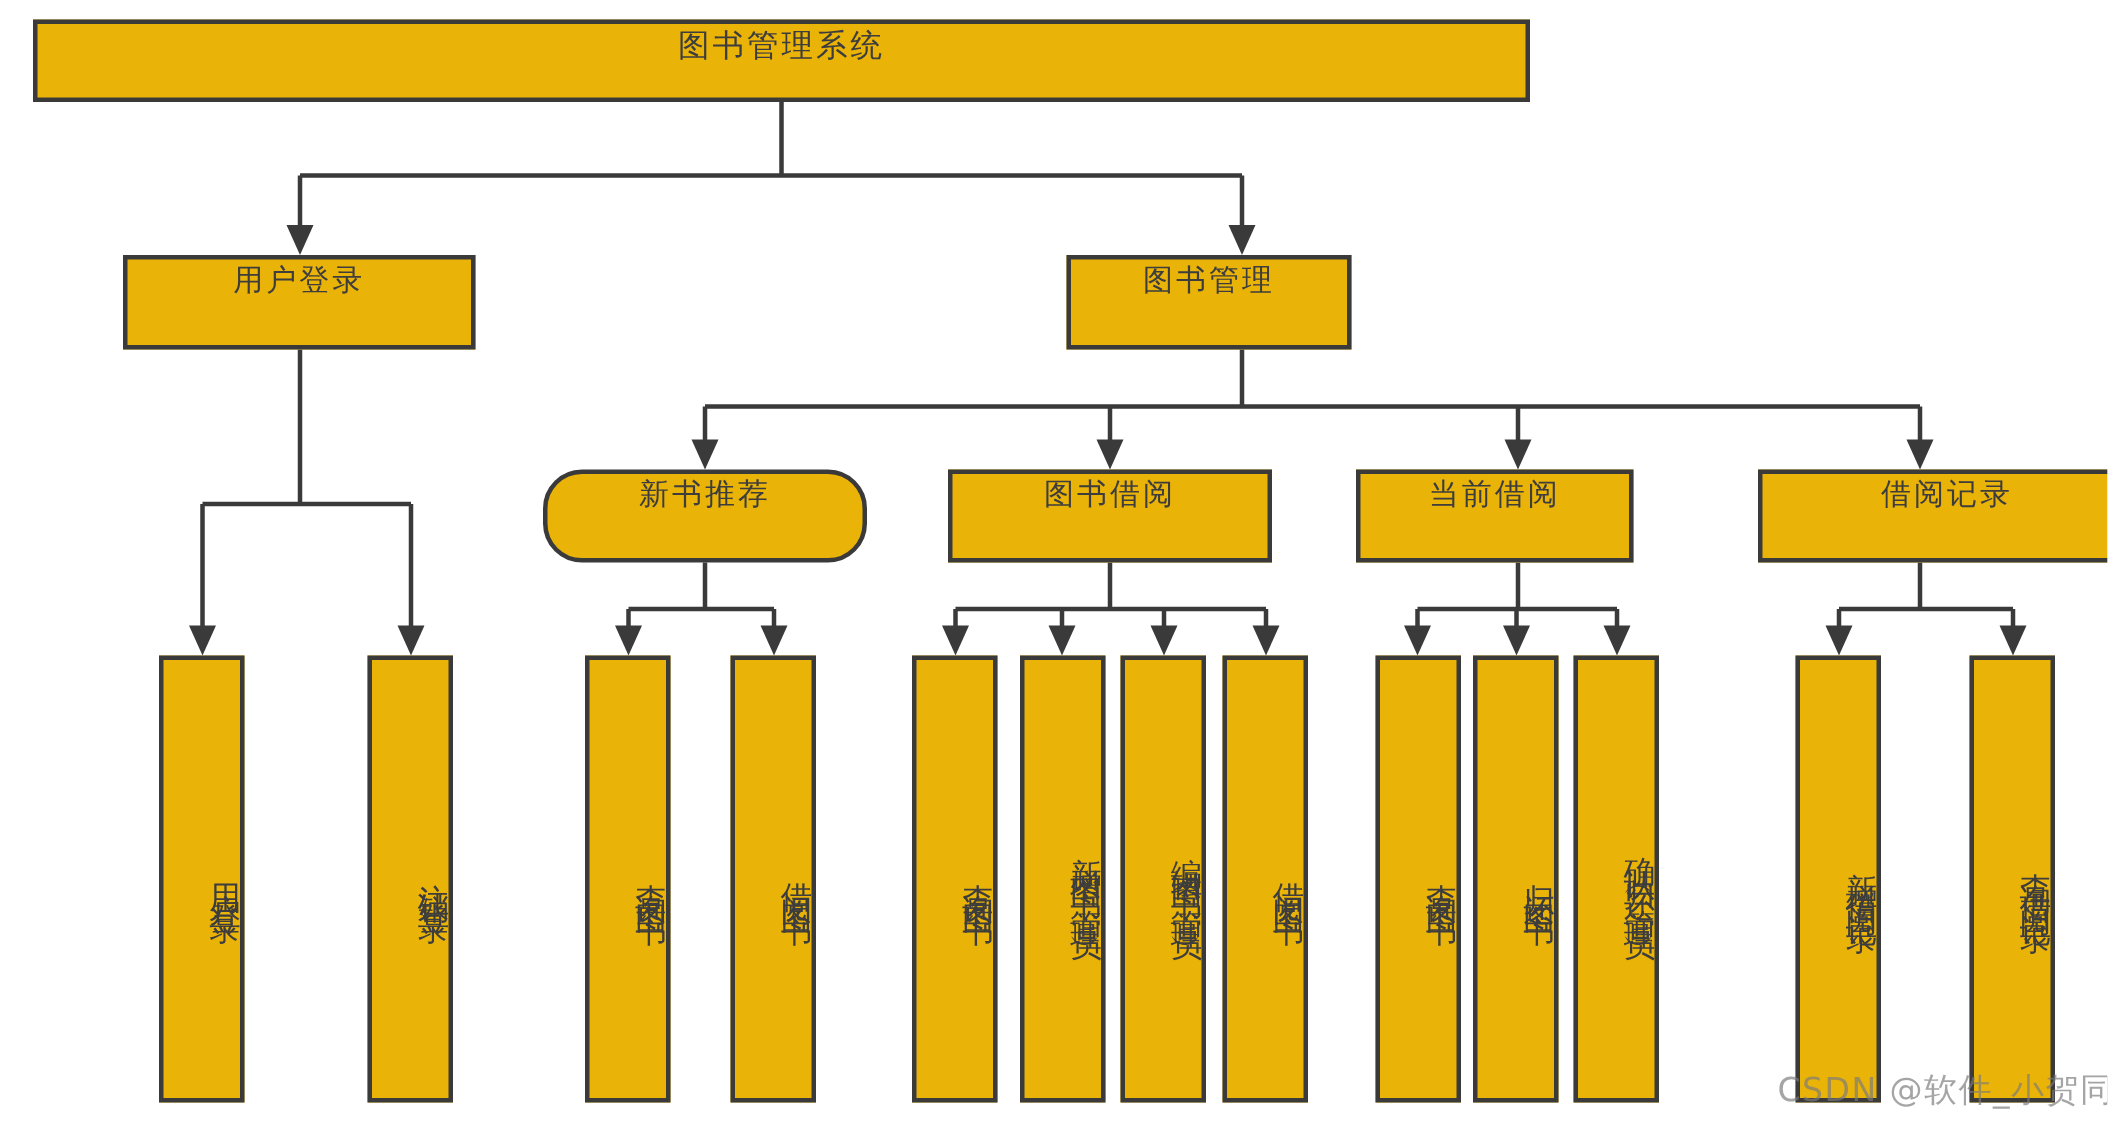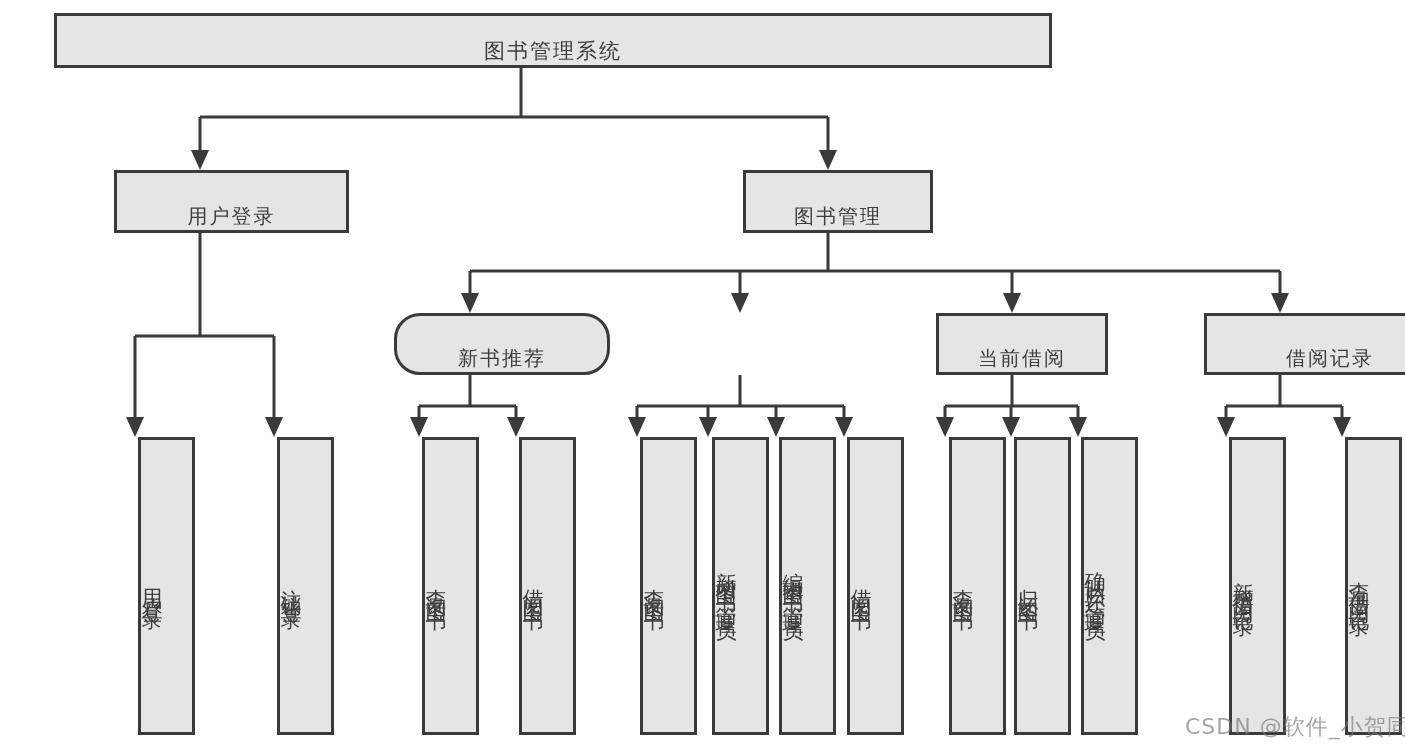--- a/index.html
+++ b/index.html
@@ -8,28 +8,27 @@
     width: 1405px;
     height: 747px;
     background: #ffffff;
     font-family: "DejaVu Sans", "Liberation Sans", sans-serif;
     overflow: hidden;
   }
   .wires { position: absolute; left: 0; top: 0; width: 1405px; height: 747px; }
   .node {
     position: absolute;
     box-sizing: border-box;
-    background: #e5e5e5;
+    background: #eab308;
     border: 3px solid #3a3a3a;
     color: #3d3d3d;
     display: flex;
-    align-items: flex-end;
+    align-items: flex-start;
     justify-content: center;
     text-align: center;
-    margin-left: 32px;
   }
   .h-node { font-size: 20px; letter-spacing: 2px; }
   .root-node { font-size: 21px; }
   .leaf {
     writing-mode: vertical-rl;
     text-orientation: mixed;
     font-size: 21px;
     letter-spacing: 7px;
     line-height: 1;
   }
@@ -98,21 +97,24 @@
   <div class="node h-node" style="left:82px; top:170px; width:235px; height:63px;">
     <span>用户登录</span>
   </div>
   <div class="node h-node" style="left:711px; top:170px; width:190px; height:63px;">
     <span>图书管理</span>
   </div>
 
   <div class="node h-node" style="left:362px; top:313px; width:216px; height:62px;border-radius:26px;">
     <span>新书推荐</span>
   </div>
-  <div class="node h-node" style="left:904px; top:313px; width:172px; height:62px;">
+  <div class="node h-node" style="left:632px; top:313px; width:216px; height:62px;">
+    <span>图书借阅</span>
+  </div>
+  <div class="node h-node" style="left:904px; top:313px; width:185px; height:62px;">
     <span>当前借阅</span>
   </div>
   <div class="node h-node" style="left:1172px; top:313px; width:252px; height:62px;">
     <span>借阅记录</span>
   </div>
 
   <div class="node leaf" style="left:106px; top:437px; width:57px; height:298px;">
     <span>用户登录</span>
   </div>
   <div class="node leaf" style="left:245px; top:437px; width:57px; height:298px;">

